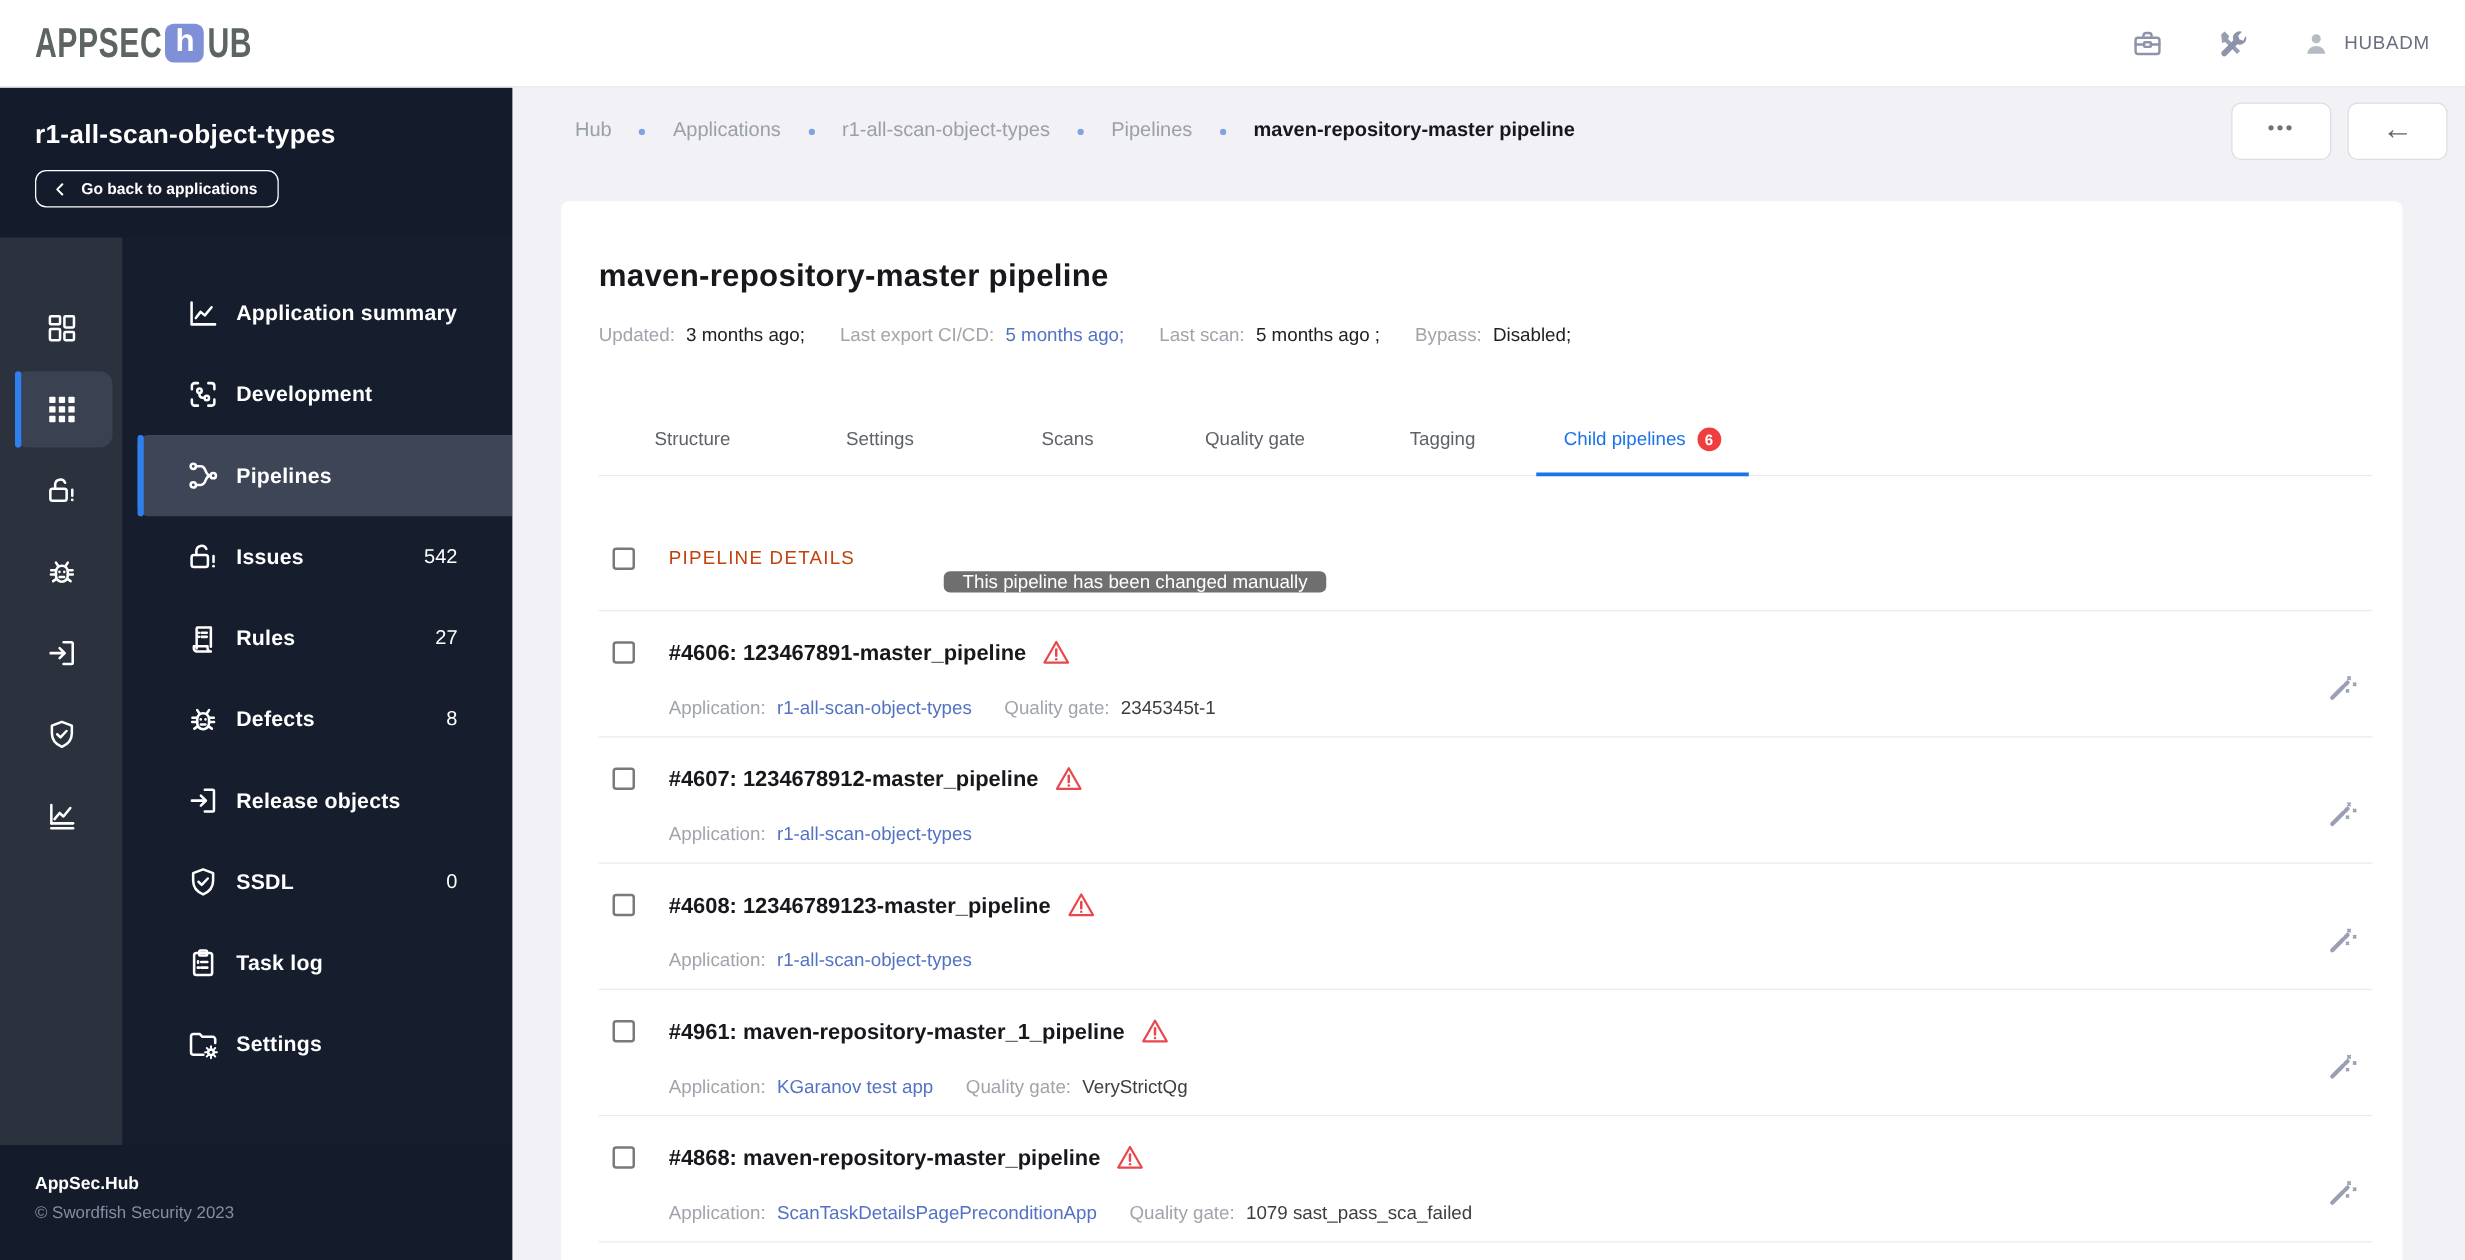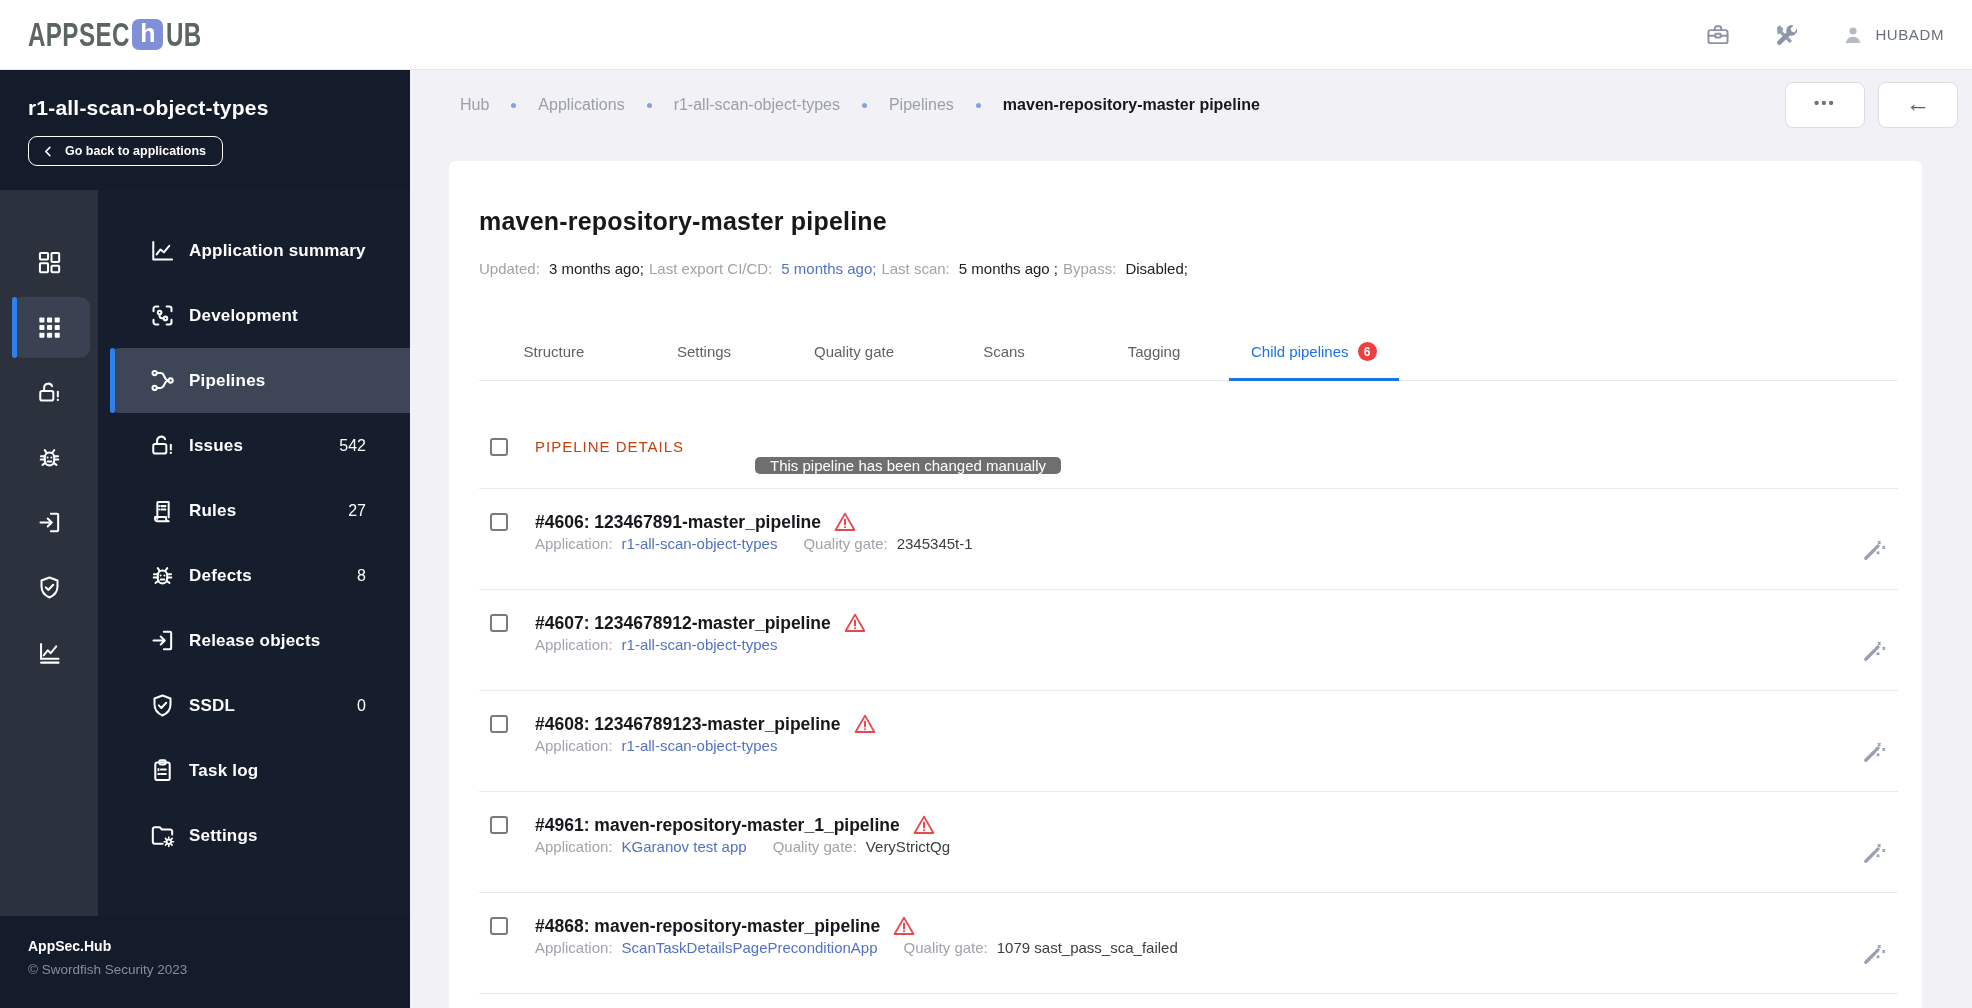--- a/index.html
+++ b/index.html
@@ -70,21 +70,21 @@
   .crumb-current{color:var(--text-dark);font-weight:700}
   .crumb-actions{margin-left:auto;display:flex;gap:13px}
   .tool-btn{width:80px;height:46px;background:#fff;border:1px solid #dcdce2;border-radius:8px;
     display:flex;align-items:center;justify-content:center;color:#6f7379;cursor:pointer;font-family:inherit}
   .tool-btn.more{font-size:15px;letter-spacing:2px;font-weight:700;padding-bottom:6px}
   .tool-btn.back{font-size:25px;color:#5f6368;padding-bottom:3px}
 
   .card{position:absolute;left:39px;top:91px;width:1473px;bottom:-6px;background:#fff;
     border-radius:6px 6px 0 0;padding:46px 24px 0 30px}
   .page-title{font-size:25px;font-weight:700;color:var(--text-dark);letter-spacing:.2px}
-  .meta{margin-top:24px;display:flex;gap:5px;font-size:15px;align-items:baseline}
+  .meta{margin-top:24px;display:flex;gap:28px;font-size:15px;align-items:baseline}
   .meta-pair{display:flex;gap:9px}
   .meta-label{color:#a0a4ab}
   .meta-value{color:#202124}
   .meta-value.link{color:var(--link-blue);cursor:pointer}
 
   .tabs{margin-top:50px;display:flex;border-bottom:1px solid var(--divider)}
   .tab{width:150px;text-align:center;padding:15px 0 17px;font-size:15px;color:#5f6368;cursor:pointer;
     border-bottom:3px solid transparent;margin-bottom:-1px;display:flex;align-items:center;justify-content:center;gap:9px}
   .tab.active{color:var(--tab-blue);border-bottom-color:var(--tab-blue);width:auto;padding:15px 22px 17px}
   .badge{min-width:19px;height:19px;border-radius:50%;background:var(--badge-red);color:#fff;
@@ -97,21 +97,21 @@
   .thead-label{margin-left:27px;font-size:15px;letter-spacing:1px;color:#c2410c}
   .tooltip{position:absolute;left:306px;top:296px;background:var(--tooltip-bg);color:#fff;font-size:15px;
     padding:0 15px;border-radius:5px;z-index:4;white-space:nowrap}
 
   .row{height:101px;display:flex;border-bottom:1px solid var(--divider);padding-top:21px}
   .row .checkbox{margin-left:11px;margin-top:3px}
   .row-main{margin-left:27px}
   .row-title-line{display:flex;align-items:center;gap:12px}
   .row-title{font-size:17.5px;font-weight:700;color:var(--text-dark);cursor:pointer}
   .warn{color:var(--warning-red)}
-  .row-sub{margin-top:1px;display:flex;align-items:center;font-size:15px}
+  .row-sub{margin-top:24px;display:flex;align-items:center;font-size:15px}
   .sub-label{color:#a0a4ab}
   .sub-link{color:var(--link-blue);margin-left:9px;cursor:pointer;text-decoration:none}
   .qg-label{margin-left:26px}
   .sub-value{color:#3c4043;margin-left:9px}
   .wand{margin-left:auto;margin-right:12px;margin-top:2px;color:#9aa0b4;cursor:pointer}
 </style>
 </head>
 <body>
 
 <div class="header">
@@ -409,25 +409,25 @@
     <div class="tabs">
   <div class="tab">
     <span class="tab-label">Structure</span>
   </div>
 
   <div class="tab">
     <span class="tab-label">Settings</span>
   </div>
 
   <div class="tab">
+    <span class="tab-label">Scans</span>
+  </div>
+
+  <div class="tab">
     <span class="tab-label">Quality gate</span>
-  </div>
-
-  <div class="tab">
-    <span class="tab-label">Scans</span>
   </div>
 
   <div class="tab">
     <span class="tab-label">Tagging</span>
   </div>
 
   <div class="tab active">
     <span class="tab-label">Child pipelines</span>
   <span class="badge">6</span>
         </div>

